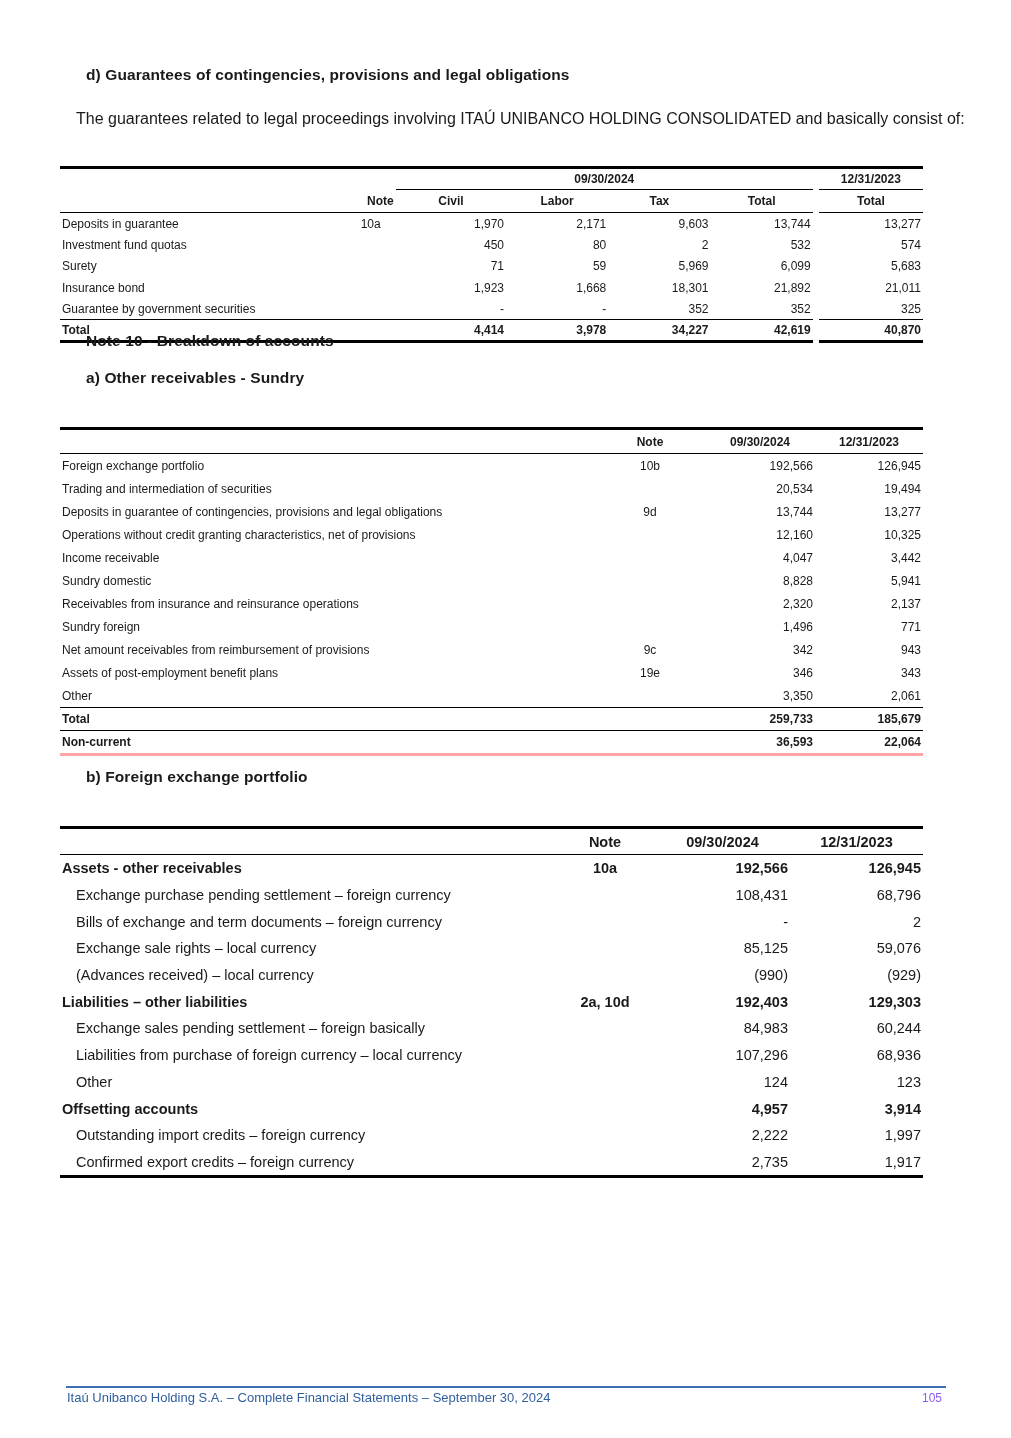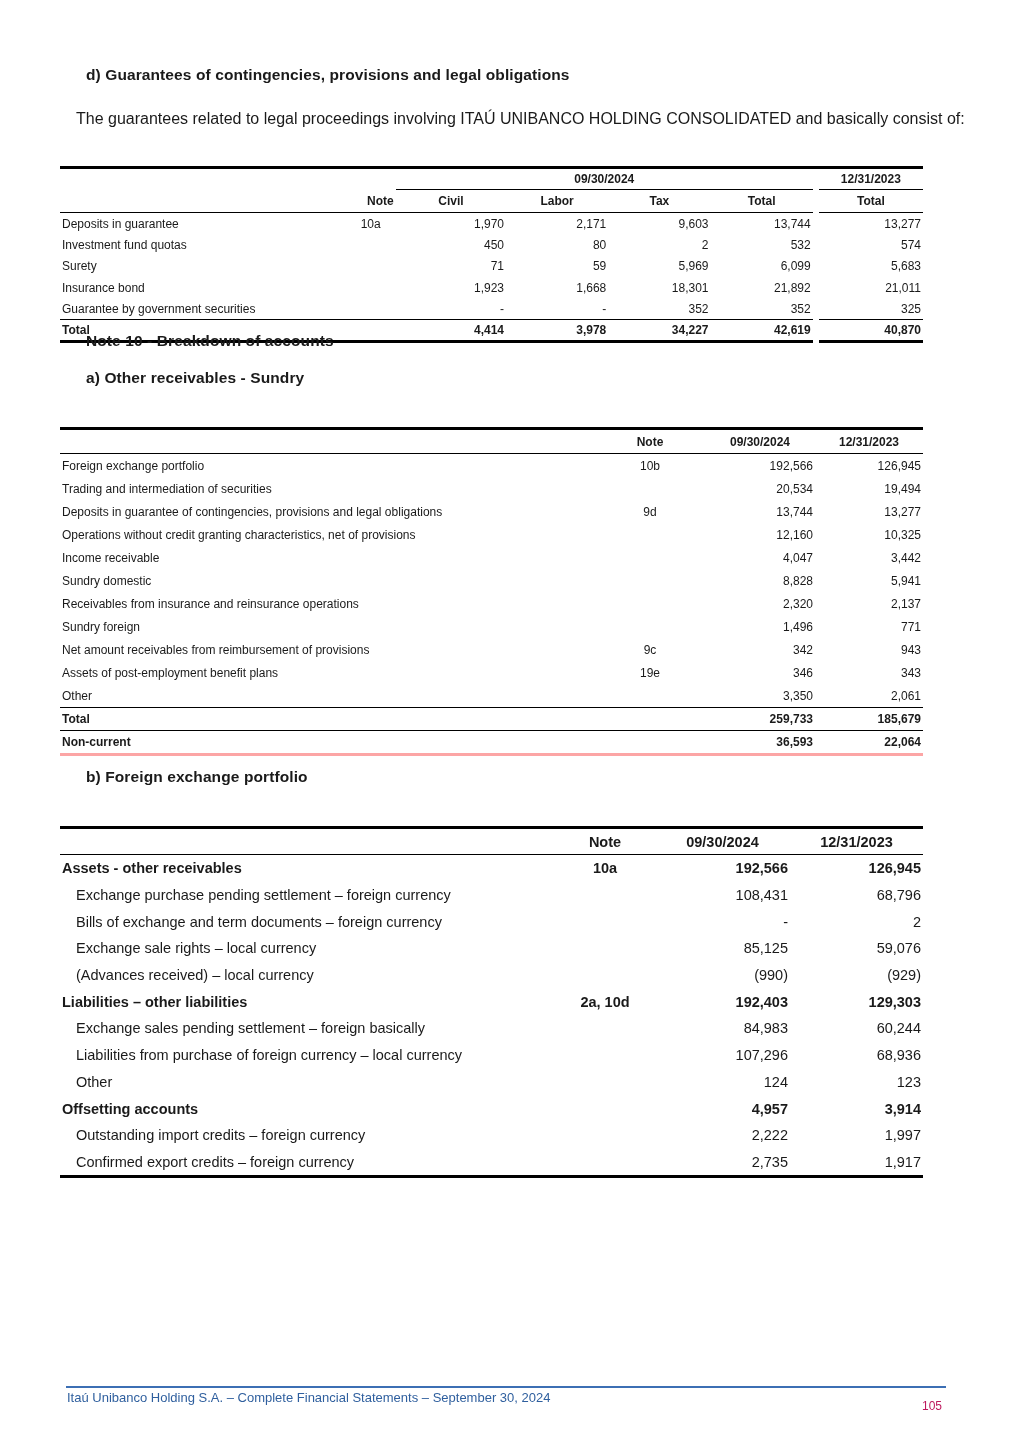--- a/index.html
+++ b/index.html
@@ -32,21 +32,21 @@
   
   #t3 { top: 798px; font-size: 14.5px; }
   #t3 tr.hdr td { height: 25px; font-weight: bold; border-top: 3px solid #000; border-bottom: 1px solid #000; }
   #t3 tr.row td { height: 26.7px; }
   #t3 tr.bold td { font-weight: bold; }
   #t3 tr.sub td.label { padding-left: 16px; }
   #t3 tr.last td { border-bottom: 3px solid #000; }
 
   .footer-rule { position: absolute; left: 66px; top: 1386px; width: 880px; border-top: 2px solid #3c6fb4; }
   .footer-left { position: absolute; left: 67px; top: 1390px; font-size: 13px; color: #2f5f9e; }
-  .footer-right { position: absolute; left: 922px; top: 1391px; font-size: 12px; color: #be185d; margin-top: 8px; }
+  .footer-right { position: absolute; left: 922px; top: 1391px; font-size: 12px; color: #8b5cf6; }
 </style>
 </head>
 <body>
 
 <div class="page">
 
   <h2 style="top:62px;">d) Guarantees of contingencies, provisions and legal obligations</h2>
   <div class="intro">The guarantees related to legal proceedings involving ITAÚ UNIBANCO HOLDING CONSOLIDATED and basically consist of:</div>
 
   <table id="t1">

